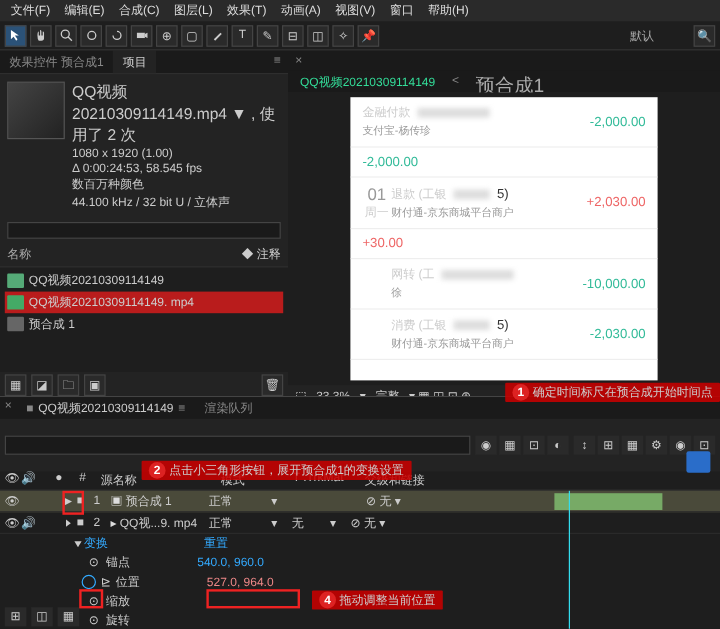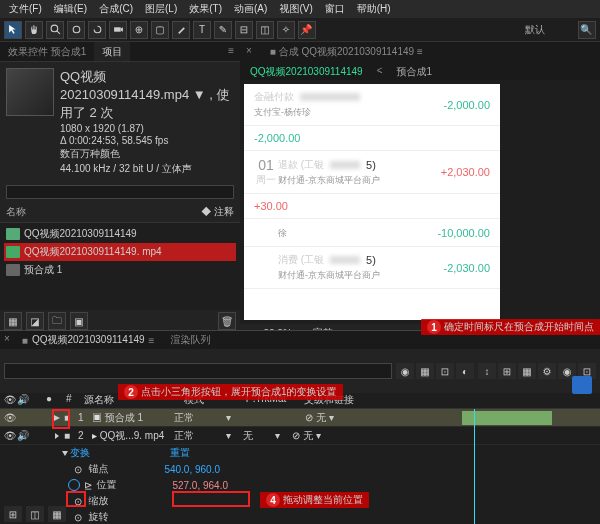--- a/index.html
+++ b/index.html
@@ -28,22 +28,22 @@
 .project-tree{flex:1;background:#1e1e1e;padding:2px 4px}
 .tree-item{display:flex;align-items:center;gap:4px;padding:2px 2px;font-size:10px}
 .tree-item.sel{background:#b91c1c}
 .tree-icon{width:14px;height:12px;background:#4a6;border-radius:1px;flex-shrink:0}
 .tree-icon.comp{background:#5a7}
 .tree-icon.folder{background:#666}
 .right-panel{flex:1;background:#232323;display:flex;flex-direction:column}
 .right-tabs{display:flex;height:20px;background:#1a1a1a;gap:2px}
 .right-tab{padding:3px 10px;font-size:10px;color:#888}
 .right-tab.active{color:#3d9}
-.right-tab2{padding:3px 10px;font-size:10px;color:#aaa}
-.preview-area{flex:1;display:flex;align-items:center;background:#1e1e1e;padding:4px}
+.right-tab2{padding:3px 10px;font-size:16px;color:#aaa}
+.preview-area{flex:1;display:flex;align-items:center;justify-content:center;background:#1e1e1e;padding:4px}
 .phone-content{background:#fff;width:256px;height:236px;padding:0;overflow:hidden}
 .list-row{display:flex;padding:6px 10px;border-bottom:1px solid #eee;align-items:center}
 .list-left{flex:1;display:flex;flex-direction:column}
 .list-title{font-size:11px;color:#333;display:flex;gap:6px;align-items:center}
 .blur{filter:blur(2px);background:#ddd;width:60px;height:8px;display:inline-block}
 .list-sub{font-size:9px;color:#999;margin-top:2px}
 .list-amt{font-size:11px;font-weight:500}
 .amt-red{color:#e66}
 .amt-green{color:#3b9}
 .date-col{width:24px;display:flex;flex-direction:column;align-items:center;color:#ccc;font-size:10px}
@@ -146,21 +146,21 @@
   <div class="left-panel">
     <div class="left-tabs">
       <div class="left-tab">效果控件 预合成1</div>
       <div class="left-tab active">项目</div>
       <div style="margin-left:auto;padding:3px 6px;color:#888">≡</div>
     </div>
     <div class="source-info">
       <div class="thumb"></div>
       <div class="source-meta">
         <span class="title">QQ视频20210309114149.mp4 ▼ , 使用了 2 次</span>
-        <span>1080 x 1920 (1.87)</span>
+        <span>1080 x 1920 (1.00)</span>
         <span>Δ 0:00:24:53, 58.545 fps</span>
         <span>数百万种颜色</span>
         <span>44.100 kHz / 32 bit U / 立体声</span>
       </div>
     </div>
     <div class="source-search">
       <input class="search-input" placeholder="" style="">
     </div>
     <div class="project-header">
       <span class="col-name">名称</span>
@@ -185,21 +185,20 @@
       <div class="tool-btn">◪</div>
       <div class="tool-btn">🗀</div>
       <div class="tool-btn">▣</div>
       <div class="tool-btn" style="margin-left:auto">🗑</div>
     </div>
   </div>
 
   <div class="right-panel">
     <div class="right-tabs">
       <span style="padding:3px 6px;color:#888">×</span>
-      <div class="right-tab">■ 合成 QQ视频20210309114149 ≡</div>
     </div>
     <div class="right-tabs" style="height:18px">
       <div class="right-tab active">QQ视频20210309114149</div>
       <span style="padding:3px 2px;color:#888">&lt;</span>
       <div class="right-tab2">预合成1</div>
     </div>
     <div class="preview-area">
       <div class="phone-content">
         <div class="list-row">
             <div class="list-left">
@@ -223,20 +222,24 @@
               <div class="list-title"><span>退款 (工银</span><span class="blur" style="width:30px"></span>5)</div>
               <div class="list-sub">财付通-京东商城平台商户</div>
             </div>
             <div class="list-amt amt-red">+2,030.00</div>
           </div>
         <div class="list-row">
             <div class="list-amt amt-red">+30.00</div>
           </div>
         <div class="list-row">
             <div class="list-left" style="padding-left:24px">
+              <div class="list-title">
+                <span>网转 (工</span>
+                <span class="blur"></span>
+              </div>
               <div class="list-sub">徐</div>
             </div>
             <div class="list-amt amt-green">-10,000.00</div>
           </div>
         <div class="list-row">
             <div class="list-left" style="padding-left:24px">
               <div class="list-title"><span>消费 (工银</span><span class="blur" style="width:30px"></span>5)</div>
               <div class="list-sub">财付通-京东商城平台商户</div>
             </div>
             <div class="list-amt amt-green">-2,030.00</div>

